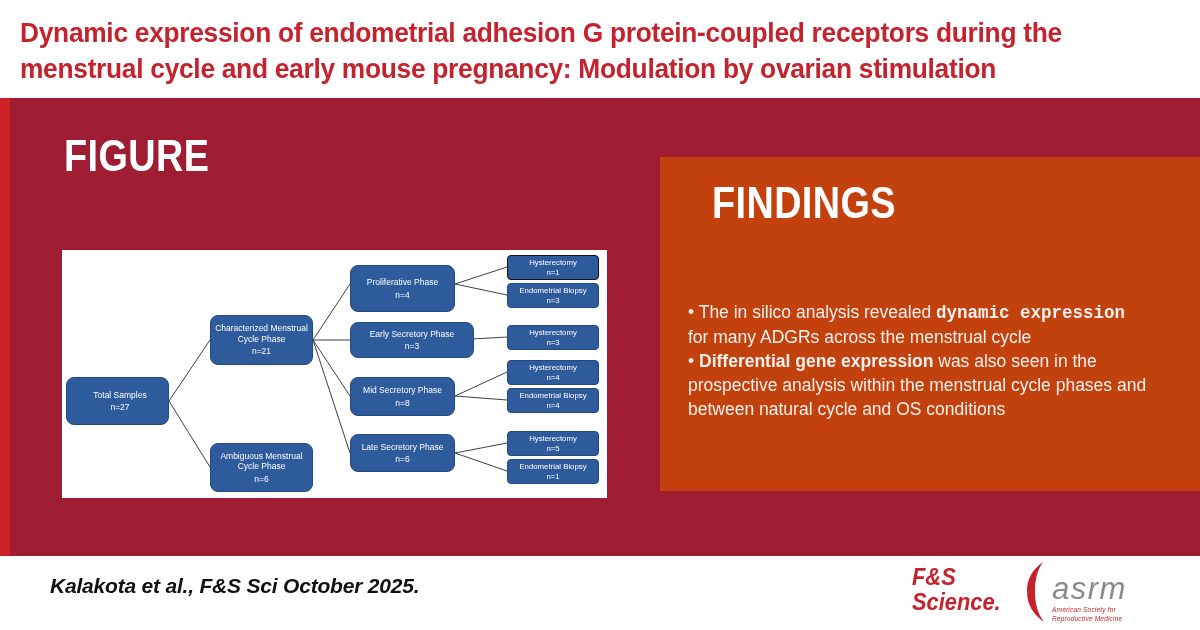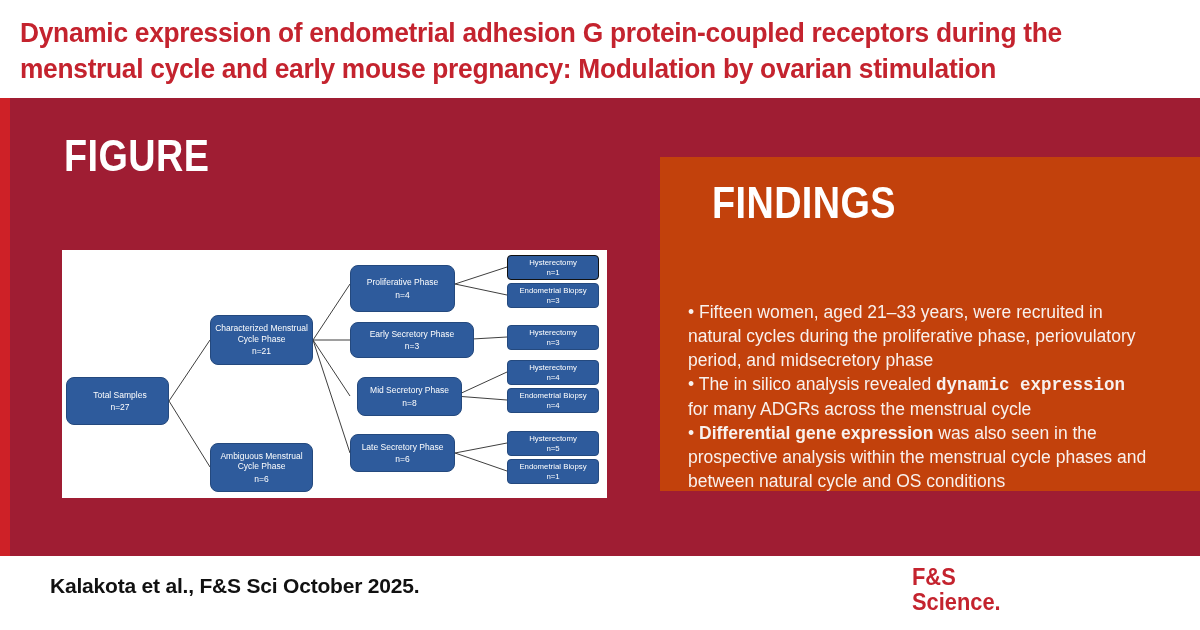--- a/index.html
+++ b/index.html
@@ -35,42 +35,42 @@
   }
   .node .nl { font-size:8.5px; line-height:1.25; }
   .node .nn { font-size:8.5px; line-height:1.1; }
   .node.small { border-radius:4px; gap:1px; }
   .node.small .nl, .node.small .nn { font-size:7.8px; }
   .n0  { left:4px;   top:127px; width:103px; height:48px;padding-left:8px; }
   .n1  { left:148px; top:65px;  width:103px; height:50px; }
   .n2  { left:148px; top:193px; width:103px; height:49px; }
   .n3  { left:288px; top:15px;  width:105px; height:47px; }
   .n4  { left:288px; top:72px;  width:124px; height:36px; }
-  .n5  { left:295px; top:127px; width:105px; height:39px; }
+  .n5  { left:288px; top:127px; width:105px; height:39px; }
   .n6  { left:288px; top:184px; width:105px; height:38px; }
   .n7  { left:445px; top:5px;   width:92px;  height:25px; border-color:#111; }
   .n8  { left:445px; top:33px;  width:92px;  height:25px; }
   .n9  { left:445px; top:75px;  width:92px;  height:25px; }
   .n10 { left:445px; top:110px; width:92px;  height:25px; }
   .n11 { left:445px; top:138px; width:92px;  height:25px; }
   .n12 { left:445px; top:181px; width:92px;  height:25px; }
   .n13 { left:445px; top:209px; width:92px;  height:25px; }
 
   
   .findings-panel { position:absolute; left:660px; top:111px; width:540px; height:334px; background:#c2410c;margin-top:46px; }
   .findings-heading {
     position:absolute; left:52px; top:20px; color:#ffffff;
     font-size:45px; font-weight:700; letter-spacing:.5px;
     transform:scaleX(.84); transform-origin:left top; white-space:nowrap;
   }
   .bullets { position:absolute; left:28px; top:144px; width:462px; color:#f8f1ee; font-size:17.5px; line-height:1.37; }
   .bullets p { margin:0; }
 
   
-  .footer { position:absolute; left:0; top:556px; width:1200px; height:74px; background:#ffffff; }
+  .footer { position:absolute; left:0; top:556px; width:1200px; height:74px; background:#ffffff;font-style:italic; }
   .citation { position:absolute; left:50px; top:18px; color:#111111; font-size:21px; font-weight:700; letter-spacing:-.2px; }
   .fs-logo {
     position:absolute; left:912px; top:9px; color:#c4232e; font-weight:700;
     font-size:23.5px; line-height:1.07; transform:scaleX(.93); transform-origin:left top;
   }
   .asrm-logo { position:absolute; left:1024px; top:6px; display:flex; align-items:flex-start; }
   .asrm-text-col { margin-left:2px; display:flex; flex-direction:column; }
   .asrm-name { color:#8a8a8a; font-size:31px; line-height:1; letter-spacing:1.5px; margin-top:11px; }
   .asrm-tagline { margin-top:2px; color:#c4232e; font-size:6.5px; line-height:1.35; letter-spacing:.2px; }
 </style>
@@ -161,29 +161,40 @@
     </div>
     <div class="node small n13">
       <span class="nl">Endometrial Biopsy</span>
       <span class="nn">n=1</span>
     </div>
   </div>
 
   <div class="findings-panel">
     <div class="findings-heading">FINDINGS</div>
     <div class="bullets">
-        <p><span>• </span><span>Fifteen women, aged 21–33 years, were recruited in natural cycles during the proliferative phase, periovulatory period, and midsecretory phase</span></p>
         <p><span>• </span><span>The in silico analysis revealed </span><span style="font-weight: 700; font-family: Liberation Mono, monospace;">dynamic expression</span><span> for many ADGRs across the menstrual cycle</span></p>
         <p><span>• </span><span style="font-weight: 700;">Differential gene expression</span><span> was also seen in the prospective analysis within the menstrual cycle phases and between natural cycle and OS conditions</span></p>
       </div>
   </div>
 
   <div class="footer">
     <div class="citation">Kalakota et al., F&amp;S Sci October 2025.</div>
 
     <div class="fs-logo">
       <div>F&amp;S</div>
       <div>Science.</div>
     </div>
 
+    <div class="asrm-logo">
+      <svg width="26" height="60" viewBox="0 0 26 60">
+        <path d="M19 0 C8 8 3 17 3 29 C3 43 9 52 20 60 C13 50 11 41 11 29 C11 16 14 7 19 0 Z" fill="#c4232e"></path>
+      </svg>
+      <div class="asrm-text-col">
+        <div class="asrm-name">asrm</div>
+        <div class="asrm-tagline">
+          <div>American Society for</div>
+          <div>Reproductive Medicine</div>
+        </div>
+      </div>
+    </div>
   </div>
 
 </div>
 
 </body></html>

